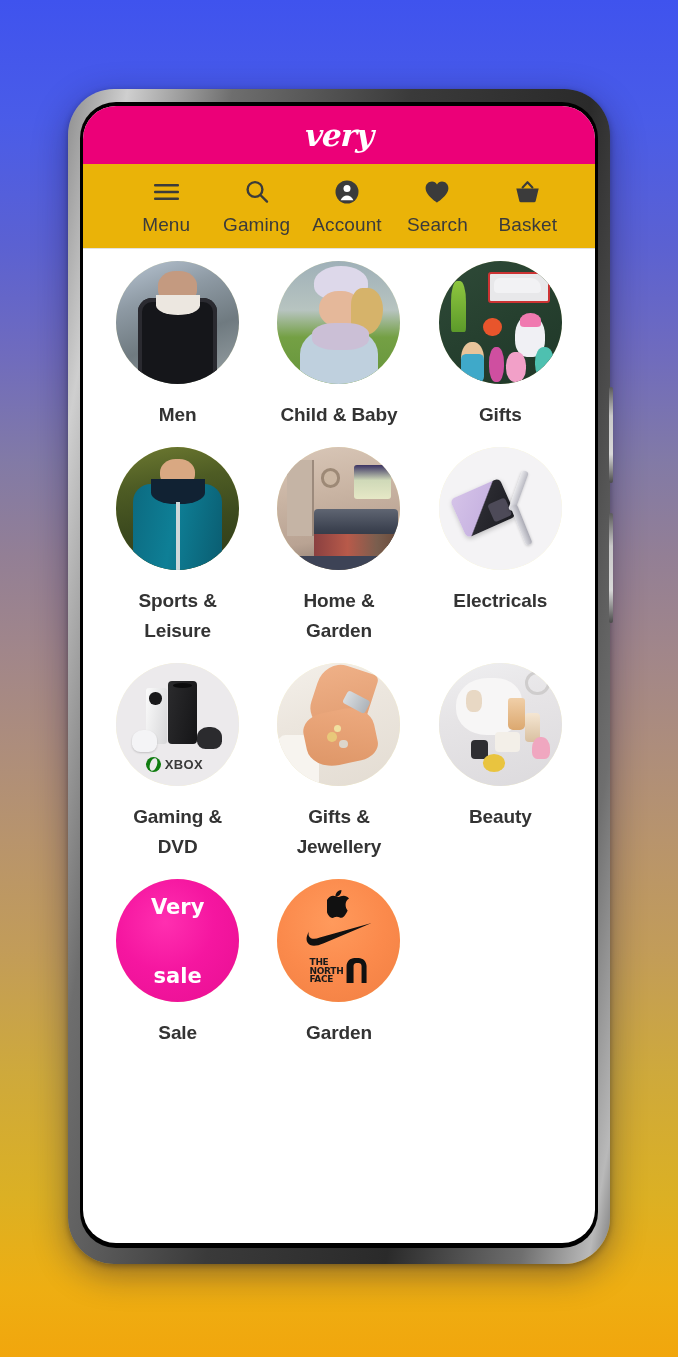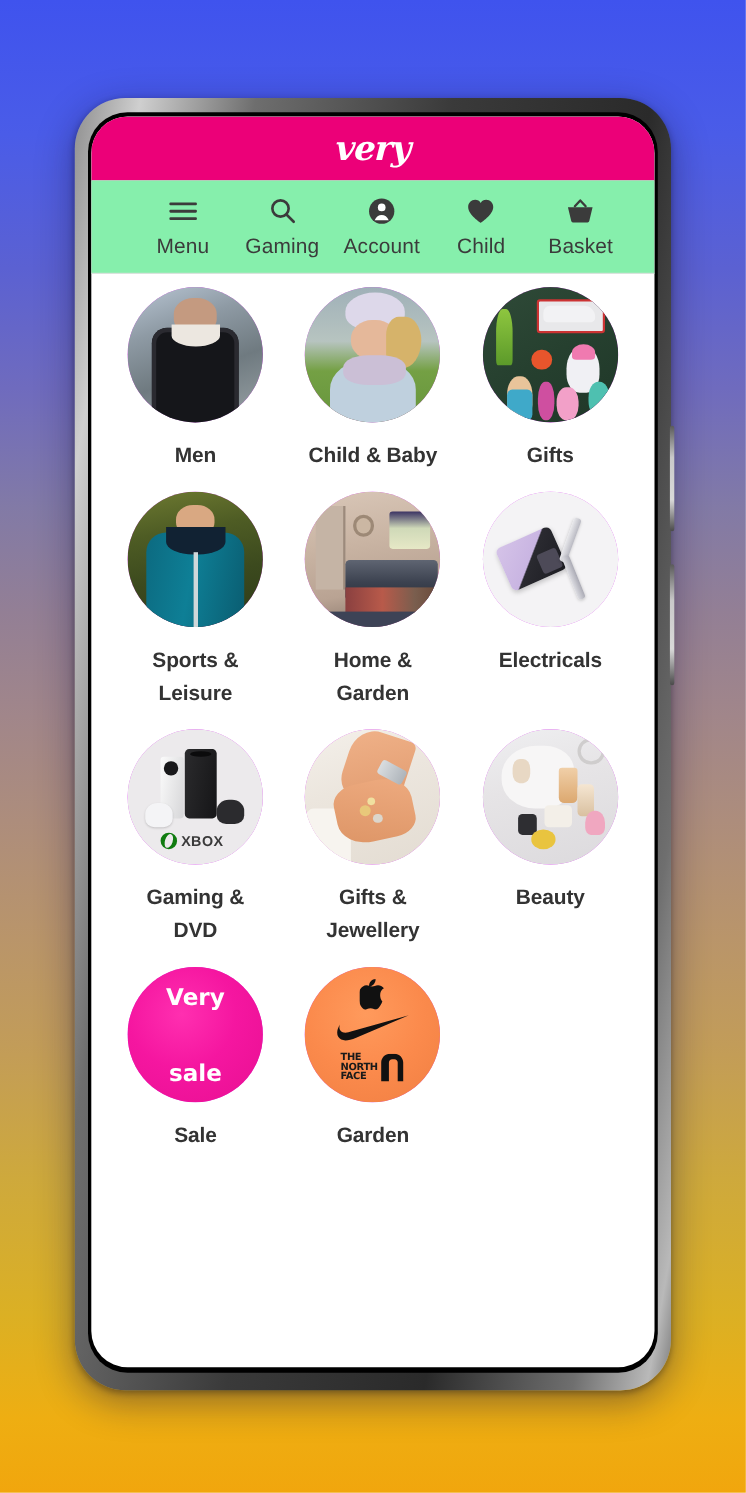--- a/index.html
+++ b/index.html
@@ -77,21 +77,21 @@
     font-family: "DejaVu Serif", serif;
     font-weight: 700;
     font-size: 31px;
     letter-spacing: -1px;
     font-style: italic;
     transform: skewX(-3deg);
   }
 
   
   .navbar {
-    background: #86efac;
+    background: #eab308;
     display: flex;
     align-items: flex-start;
     justify-content: space-between;
     padding: 14px 22px 12px 38px;
     border-bottom: 1px solid #e2e2e2;
   }
   .nav-item {
     flex: 1;
     display: flex;
     flex-direction: column;
@@ -128,21 +128,21 @@
     display: flex;
     flex-direction: column;
     align-items: center;
     cursor: pointer;
   }
   .cat-circle {
     width: 123px; height: 123px;
     border-radius: 50%;
     overflow: hidden;
     position: relative;
-    background: #d946ef;
+    background: #fef9c3;
   }
   .cat-label {
     margin-top: 16px;
     font-size: 19px;
     font-weight: 700;
     color: #333;
     text-align: center;
     line-height: 1.55;
     max-width: 130px;
     letter-spacing: -0.1px;
@@ -362,21 +362,21 @@
           </span>
           <span class="nav-label">Account</span>
         </div>
 
         <div class="nav-item">
           <span class="nav-icon">
             <svg width="26" height="24" viewBox="0 0 26 24" aria-hidden="true">
               <path d="M13 22.5S1.6 15.4 1.6 8.2C1.6 4.4 4.5 1.6 8 1.6c2.2 0 4 1.1 5 2.9 1-1.8 2.8-2.9 5-2.9 3.5 0 6.4 2.8 6.4 6.6 0 7.2-11.4 14.3-11.4 14.3z" fill="currentColor"></path>
             </svg>
           </span>
-          <span class="nav-label">Child</span>
+          <span class="nav-label">Search</span>
         </div>
 
         <div class="nav-item">
           <span class="nav-icon">
             <svg width="27" height="24" viewBox="0 0 27 24" aria-hidden="true">
               <path d="M8.6 7.5 13.5 2.2 18.4 7.5" fill="none" stroke="currentColor" stroke-width="2.1" stroke-linecap="round" stroke-linejoin="round"></path>
               <path d="M2.3 8.4h22.4l-3 12.6a1.6 1.6 0 0 1-1.6 1.2H6.9a1.6 1.6 0 0 1-1.6-1.2z" fill="currentColor"></path>
             </svg>
           </span>
           <span class="nav-label">Basket</span>

